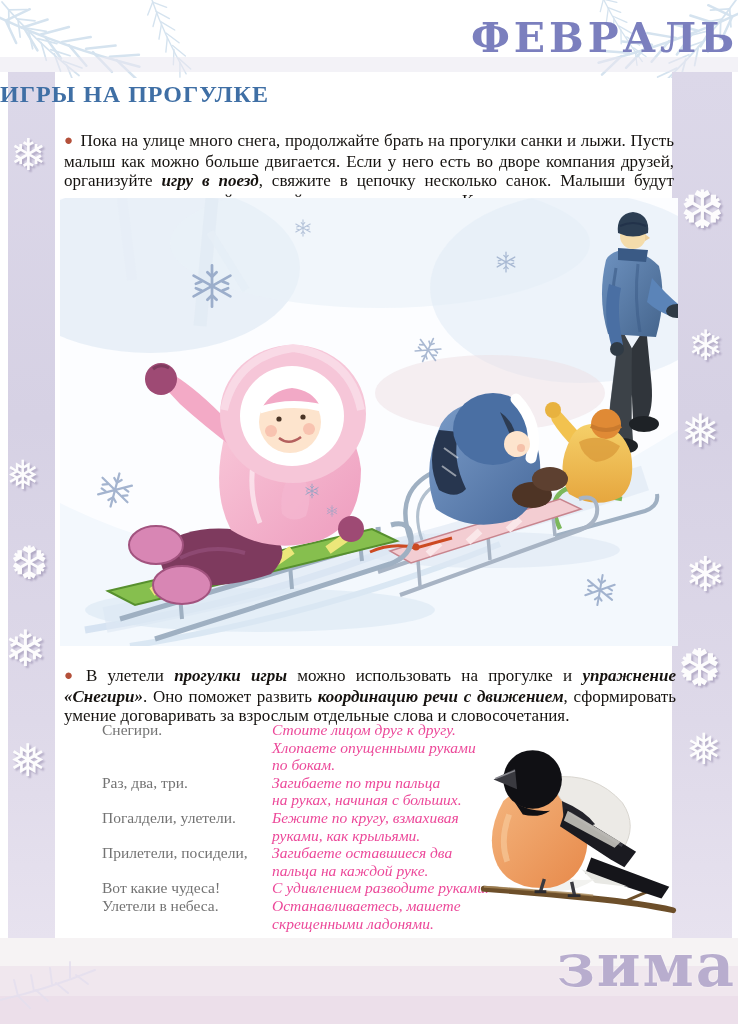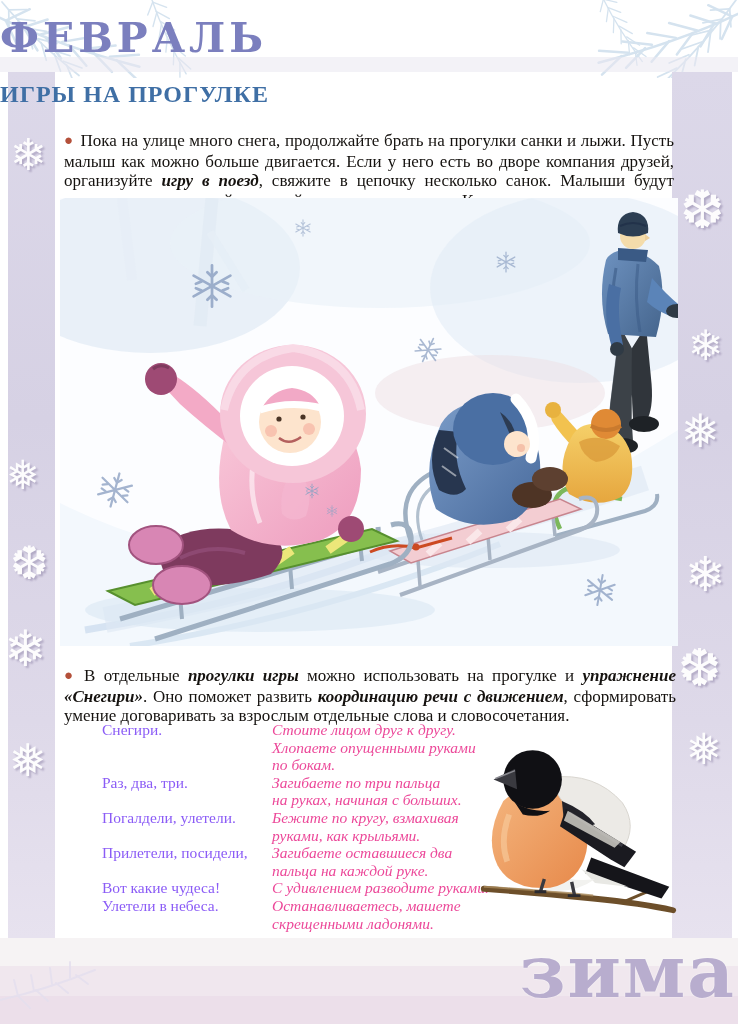--- a/index.html
+++ b/index.html
@@ -18,46 +18,46 @@
     position:absolute;color:#ffffff;font-family:"DejaVu Sans", sans-serif;
     text-shadow:2px 2px 2px rgba(140,130,165,.55);opacity:.95;line-height:1;
   }
   .bband{position:absolute;left:0;width:738px;}
   .bband1{top:938px;height:28px;background:#f6f3f4;}
   .bband2{top:966px;height:30px;background:#f0e7ee;}
   .bband3{top:996px;height:28px;background:#ecdfea;}
   .bottom-frond{position:absolute;left:0px;top:930px;width:160px;height:94px;pointer-events:none;opacity:.8;}
   
   .month-title{
-    position:absolute;left:0;top:14px;width:738px;text-align:left;
+    position:absolute;left:0;top:14px;width:738px;text-align:right;
     font-weight:bold;font-size:41px;letter-spacing:4px;color:#7b7fbe;
     font-family:"DejaVu Serif","Liberation Serif",serif;
   }
   .section-title{
     position:absolute;left:0;top:81px;width:700px;
     font-weight:bold;font-size:24px;letter-spacing:1px;color:#3f6fa5;
     font-family:"Liberation Serif",serif;
   }
   
   .para{position:absolute;font-size:17px;line-height:19.6px;text-align:justify;color:#15120f;}
   .intro{left:64px;top:114px;width:610px;}
   .snegiri{left:64px;top:649px;width:612px;}
   .bullet{color:#b4503a;font-size:15px;margin-right:7px;position:relative;top:-1px;}
   .bi{font-weight:bold;font-style:italic;margin-top:12px;}
   
   .rhyme{position:absolute;left:102px;top:721px;width:410px;font-size:15.5px;line-height:17.6px;}
   .rhyme-row{display:flex;align-items:flex-start;}
-  .rhyme-phrase{flex:0 0 170px;color:#8b5cf6;}
+  .rhyme-phrase{flex:0 0 170px;color:#737373;}
   .rhyme-action{flex:1;font-style:italic;white-space:pre-line;color:#ec4899;}
   
   .scene{position:absolute;left:60px;top:198px;width:618px;height:448px;}
   .bird{position:absolute;left:476px;top:740px;width:205px;height:196px;}
   .zima{
     position:absolute;right:2px;top:936px;z-index:5;
-    font-weight:bold;font-size:72px;line-height:1;letter-spacing:2px;color:#b8adce;
+    font-weight:bold;font-size:59px;line-height:1;letter-spacing:2px;color:#b8adce;
     font-family:"DejaVu Serif","Liberation Serif",serif;
     text-shadow:0 0 2px rgba(255,255,255,.8);
   }
 </style>
 </head>
 <body>
 
 <div class="page">
 
   <svg class="top-decor" viewBox="0 0 738 78">
@@ -254,21 +254,21 @@
       <circle cx="219" cy="221" r="2.6" fill="#4a3526"></circle>
       <circle cx="243" cy="219" r="2.6" fill="#4a3526"></circle>
       <path d="M219,240 Q229,248 241,239" stroke="#b4605e" stroke-width="2.5" fill="none"></path>
       <circle cx="211" cy="233" r="6" fill="#f6b0a0" opacity="0.65"></circle>
       <circle cx="249" cy="231" r="6" fill="#f6b0a0" opacity="0.65"></circle>
       <use href="#sf" transform="translate(252,293) scale(0.38)" opacity="0.9"></use>
       <use href="#sf" transform="translate(272,313) scale(0.3)" opacity="0.8"></use>
     </g>
   </svg>
 
-  <p class="para snegiri"><span class="bullet">●</span><span>В отдельные </span><span class="bi">прогулки игры</span><span> можно использовать на прогулке и </span><span class="bi">упражнение «Снегири»</span><span>. Оно поможет развить </span><span class="bi">координацию речи с движением</span><span>, сформировать умение договаривать за взрослым отдельные слова и словосочетания.</span></p>
+  <p class="para snegiri"><span class="bullet">●</span><span>В улетели </span><span class="bi">прогулки игры</span><span> можно использовать на прогулке и </span><span class="bi">упражнение «Снегири»</span><span>. Оно поможет развить </span><span class="bi">координацию речи с движением</span><span>, сформировать умение договаривать за взрослым отдельные слова и словосочетания.</span></p>
 
   <div class="rhyme">
     <div class="rhyme-row">
       <span class="rhyme-phrase">Снегири.</span>
       <span class="rhyme-action">Стоите лицом друг к другу. Хлопаете опущенными руками
 по бокам.</span>
     </div>
     <div class="rhyme-row">
       <span class="rhyme-phrase">Раз, два, три.</span>
       <span class="rhyme-action">Загибаете по три пальца

